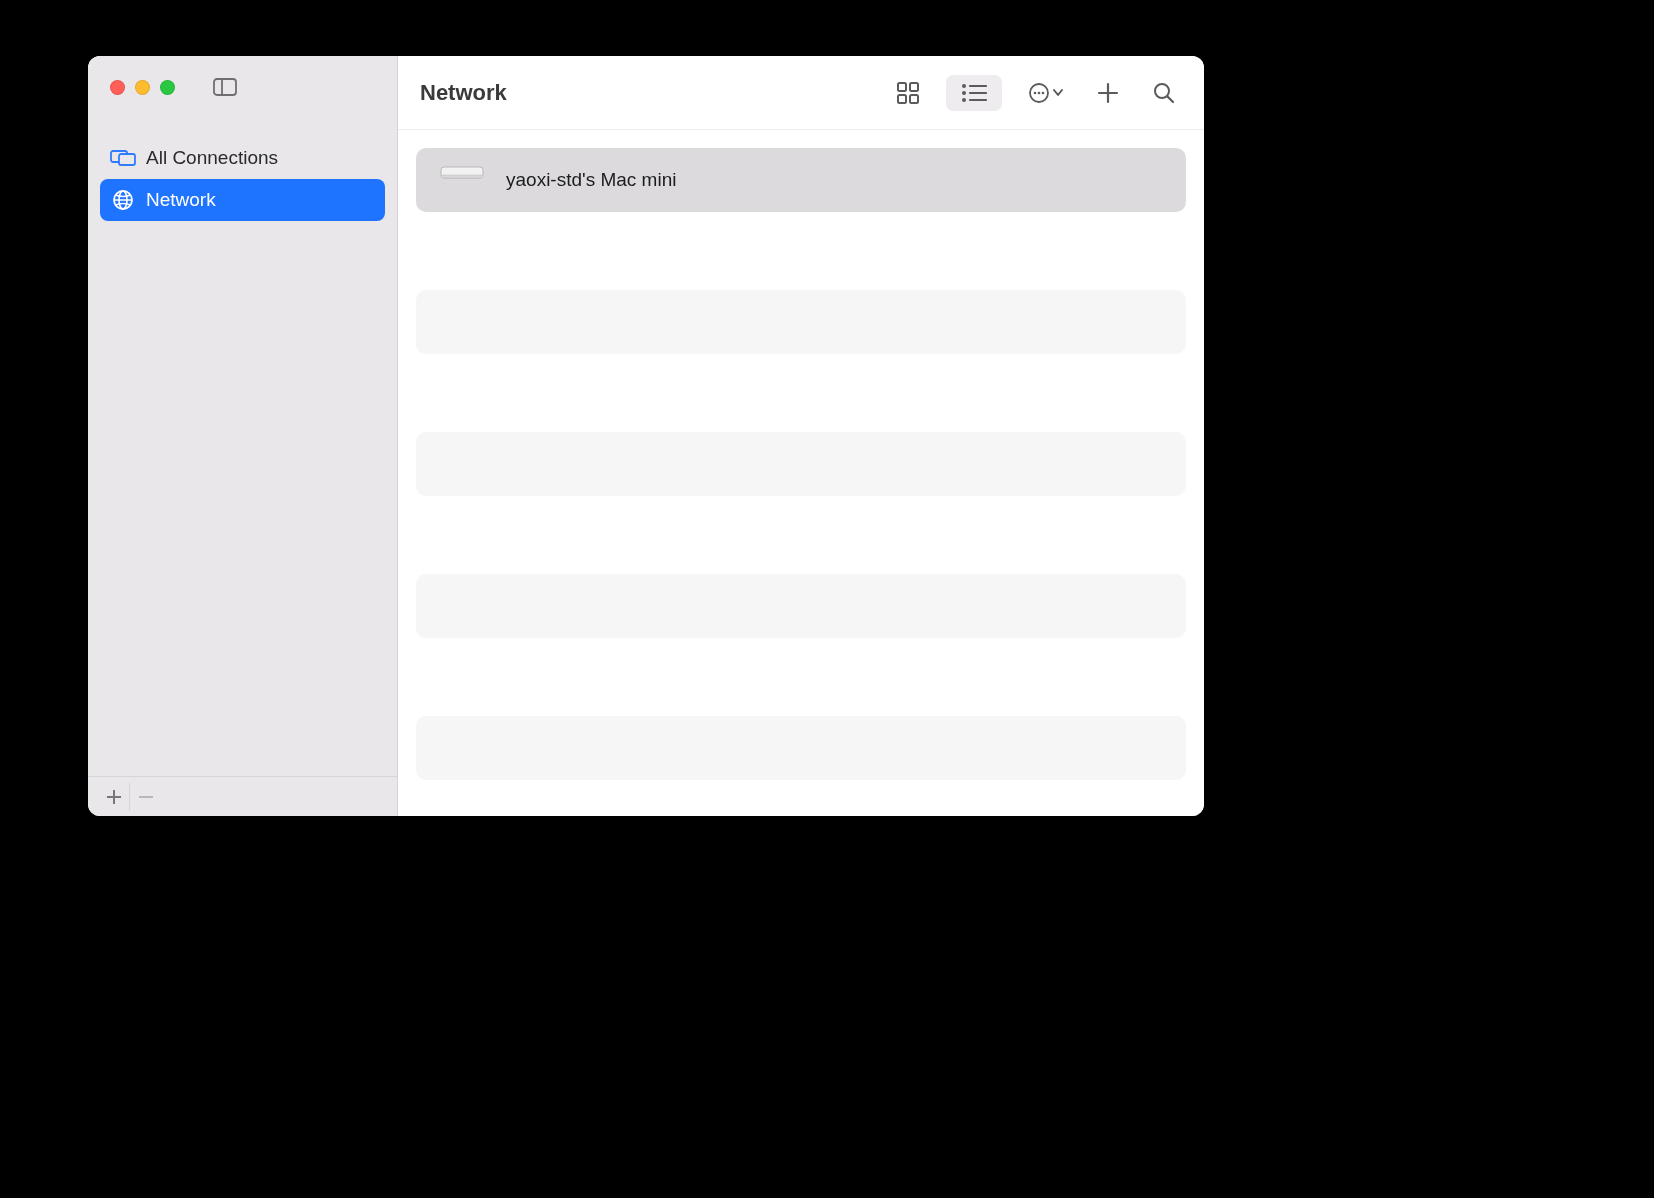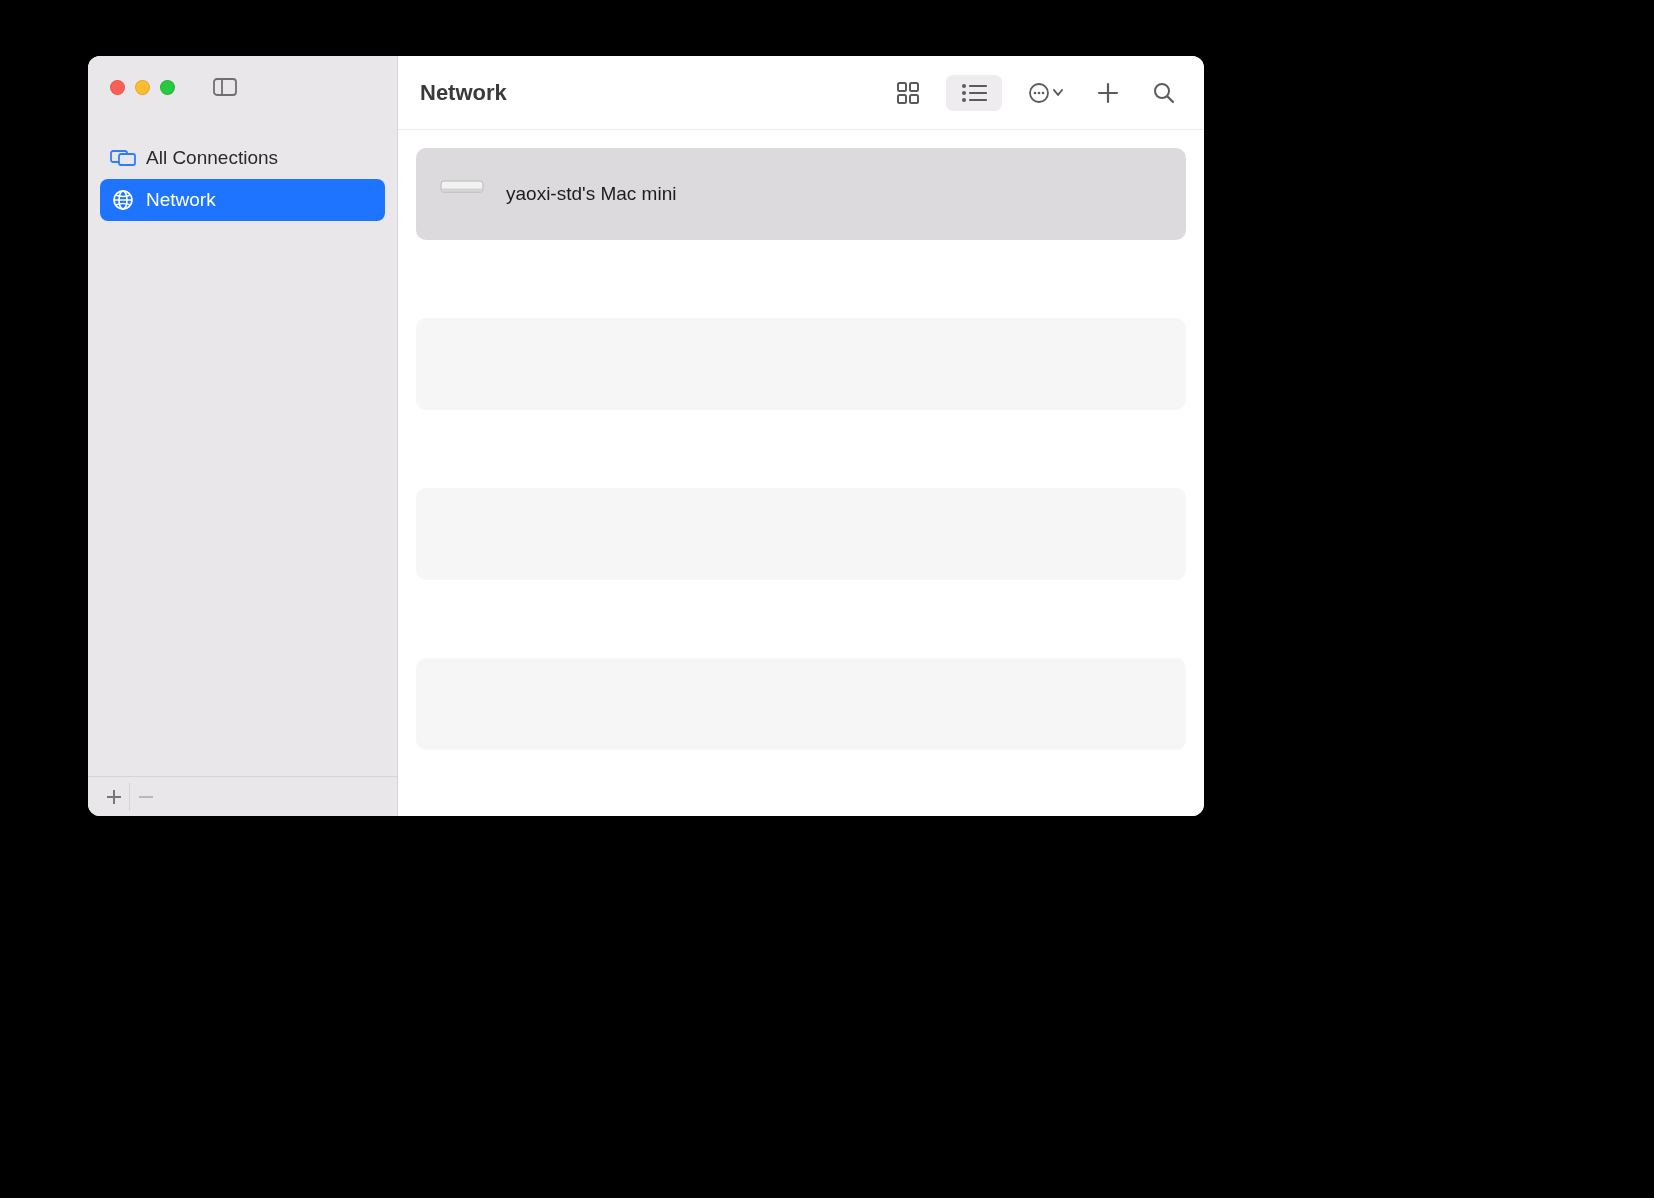--- a/index.html
+++ b/index.html
@@ -153,21 +153,21 @@
       height: 36px;
     }
     .toolbar-btn.dropdown { width: 48px; }
 
     .content {
       flex: 1;
       padding: 18px;
       overflow: auto;
     }
     .list-row {
-      height: 92px;
+      height: 64px;
       border-radius: 10px;
       display: flex;
       align-items: center;
       padding: 0 24px;
       gap: 22px;
       margin-bottom: 78px;
       background: #f5f4f6;
     }
     .list-row.selected {
       background: #dcdadd;

